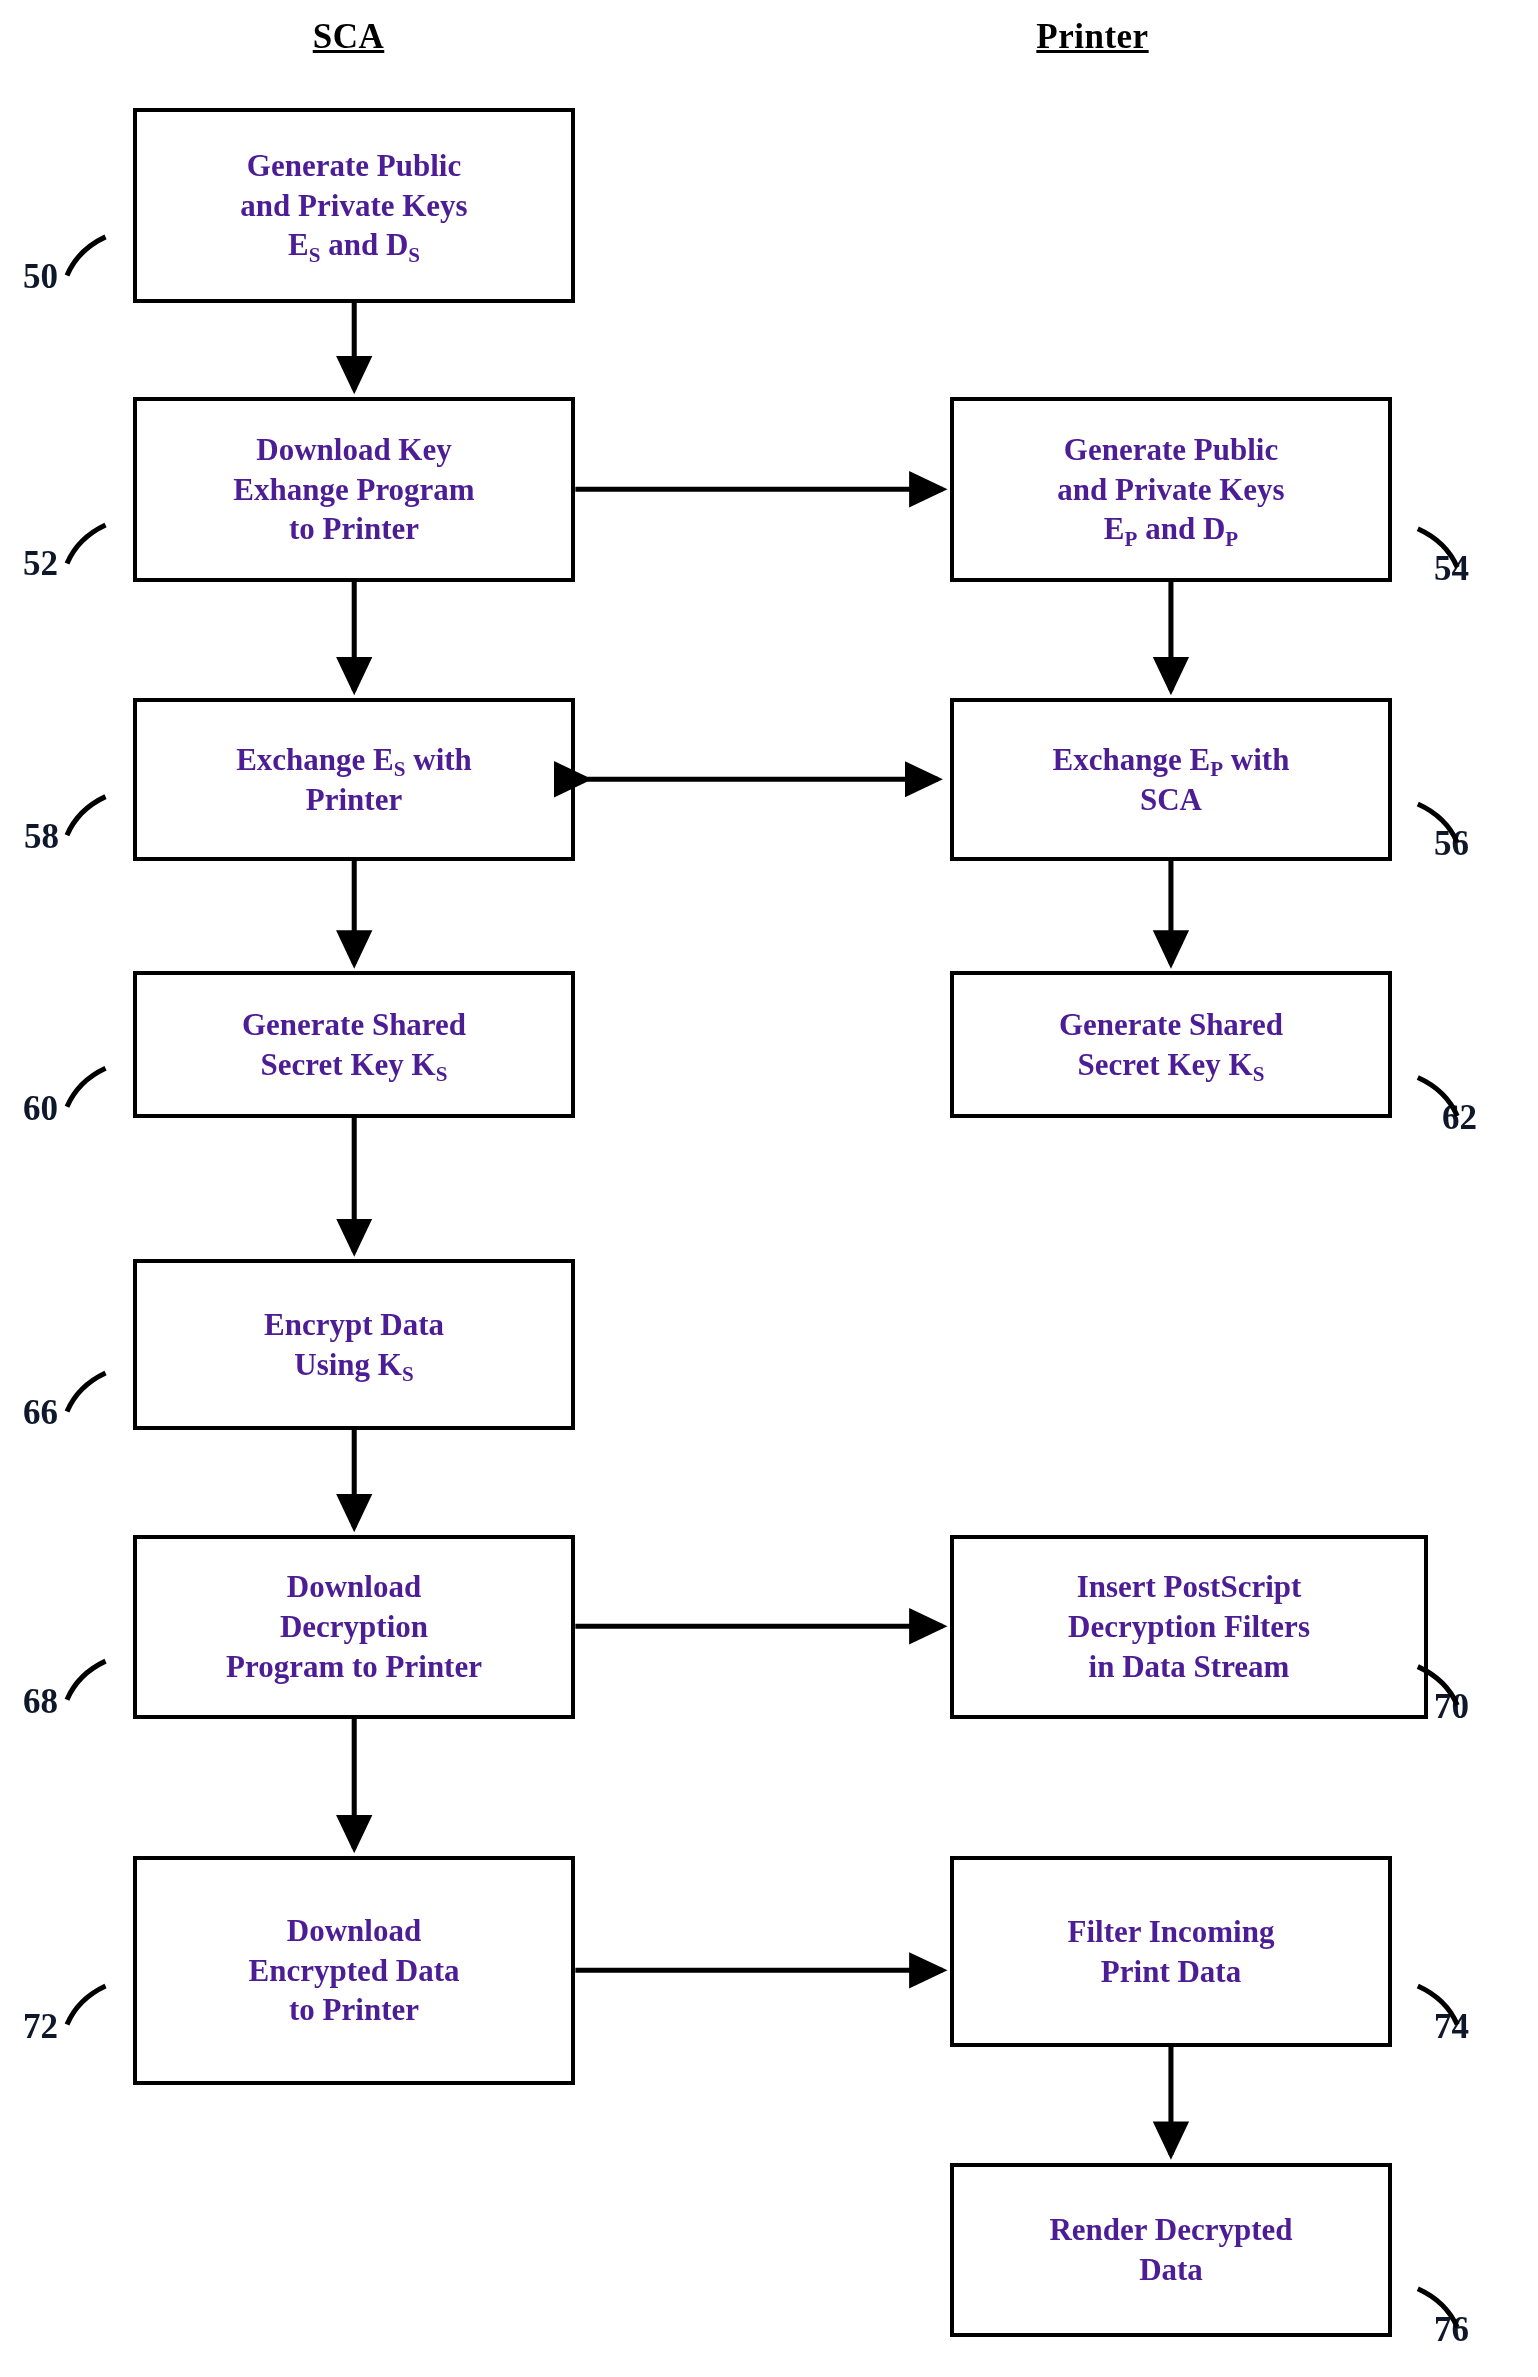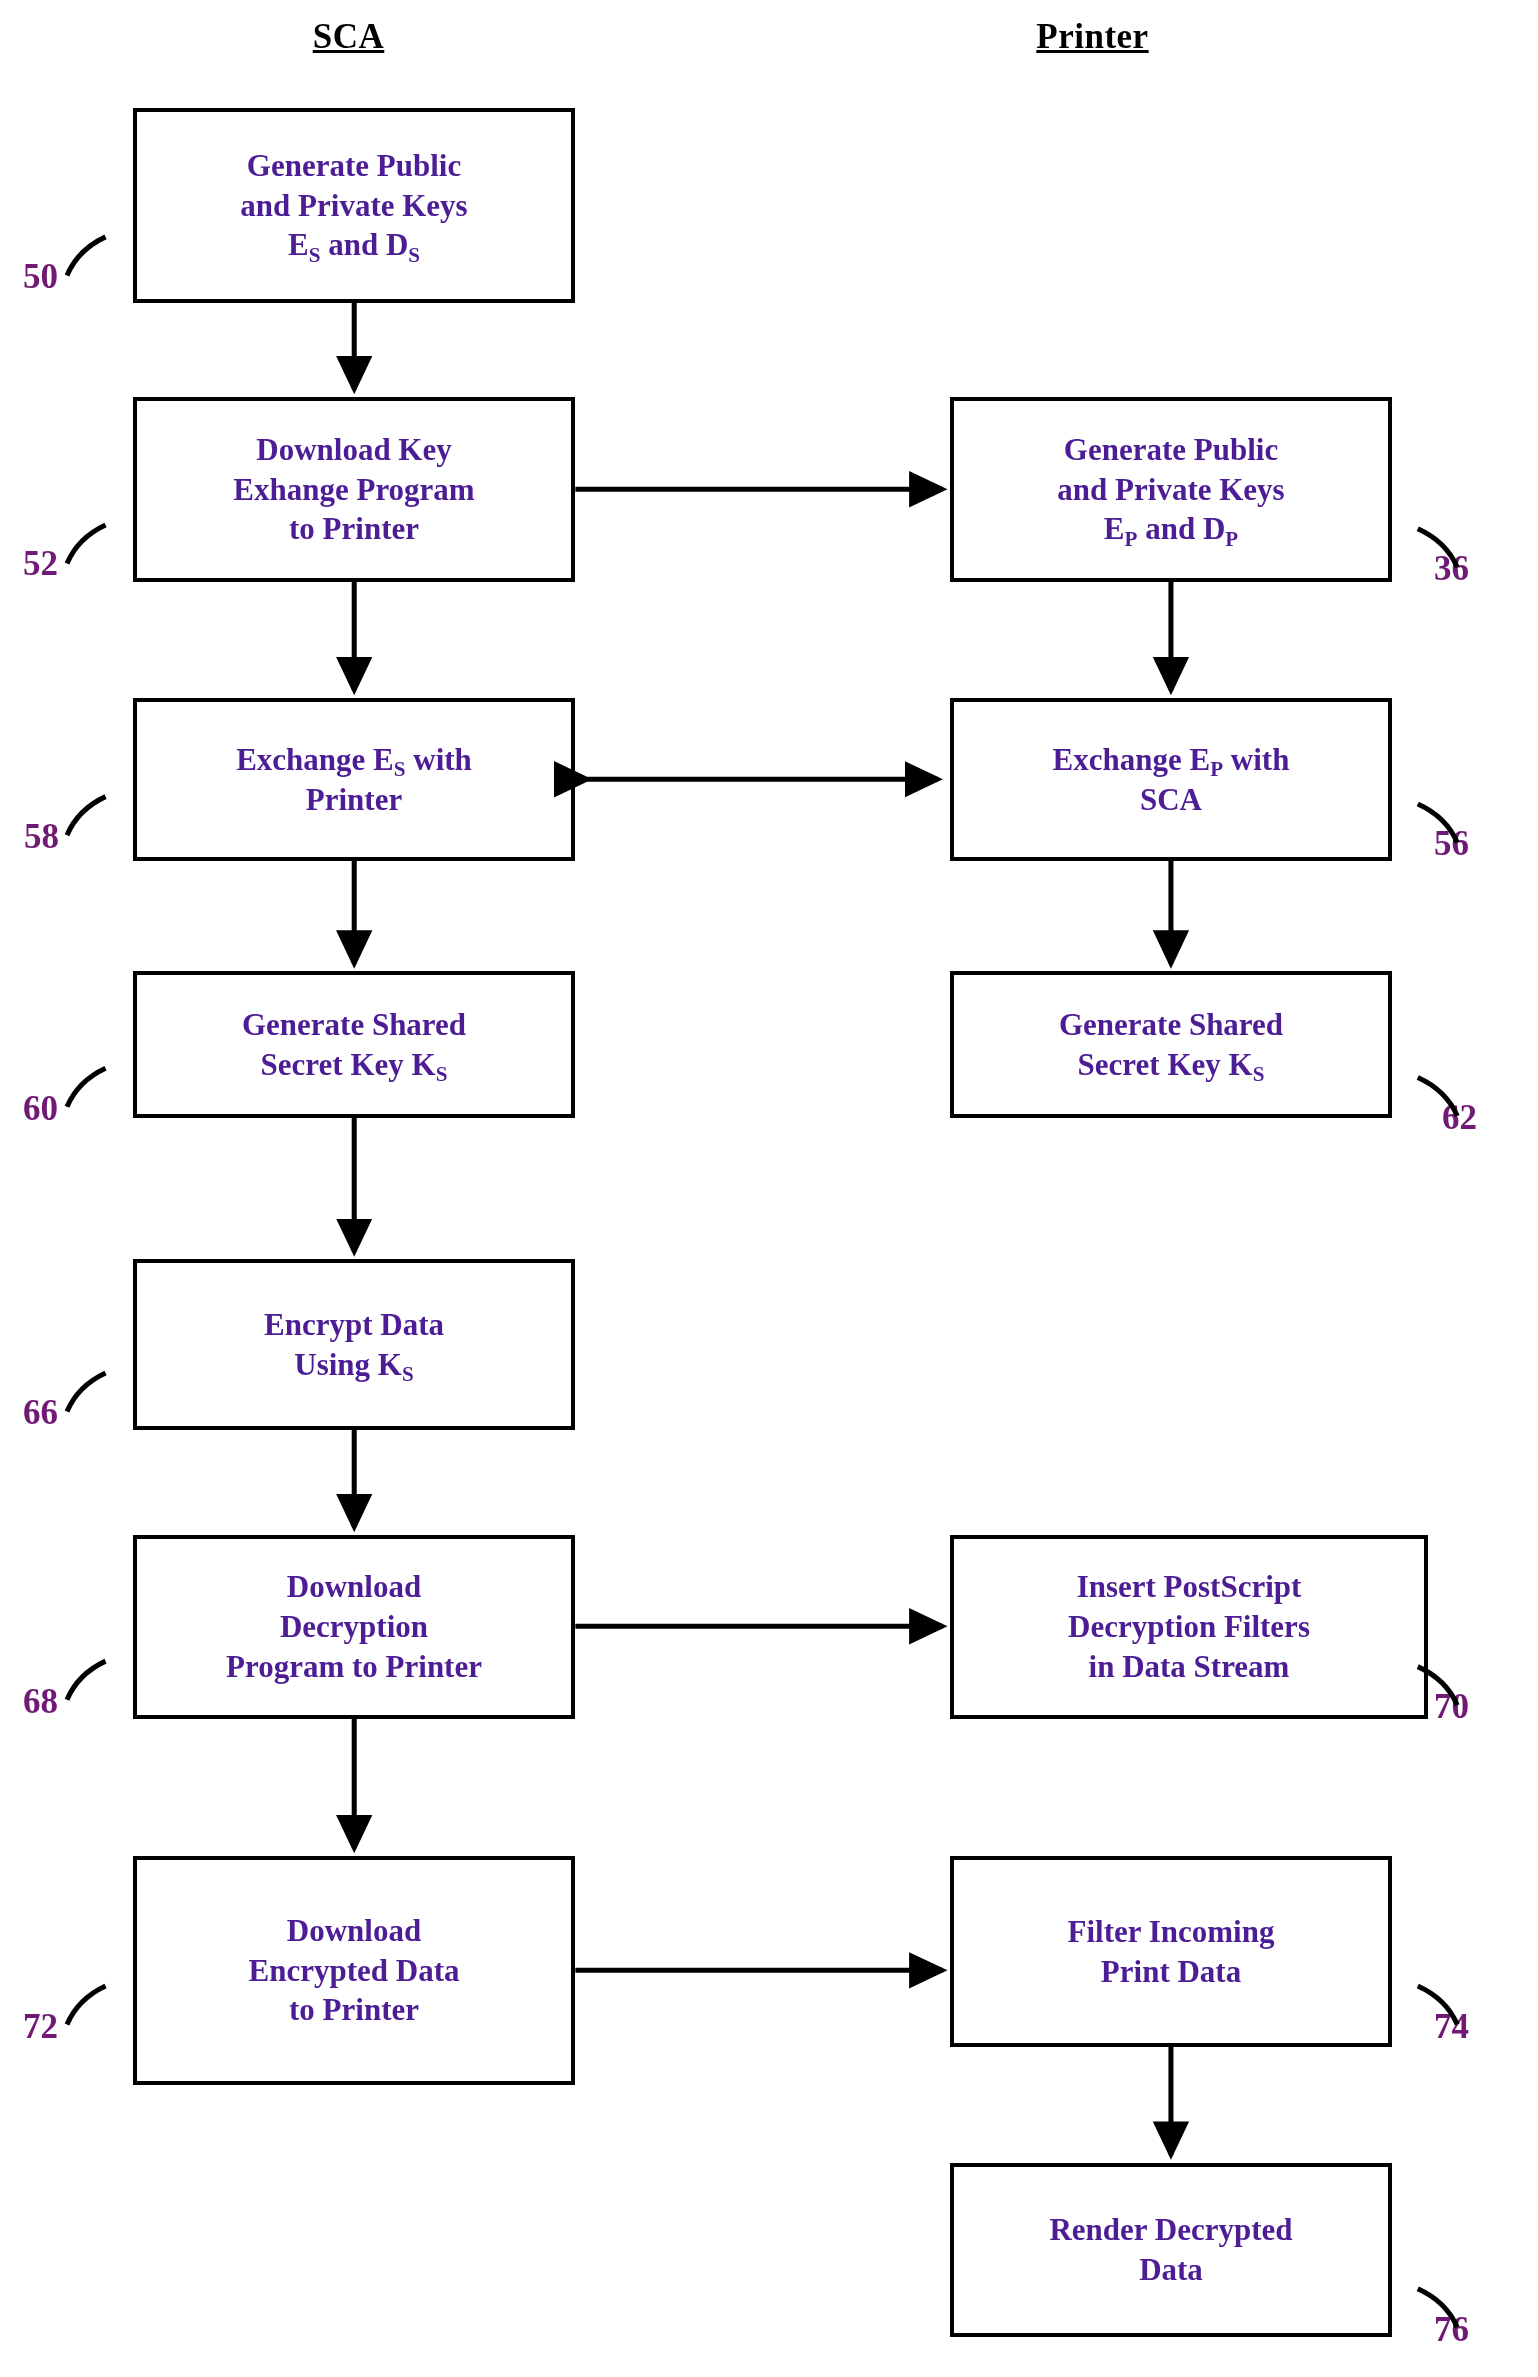--- a/index.html
+++ b/index.html
@@ -48,21 +48,21 @@
   sub {
     font-size: 0.68em;
     vertical-align: baseline;
     position: relative;
     top: 0.30em;
   }
   .ref {
     position: absolute;
     font-size: 35px;
     font-weight: bold;
-    color: #701a75;
+    color: #0f172a;
     white-space: nowrap;
   }
   svg.overlay {
     position: absolute;
     left: 0;
     top: 0;
     width: 1538px;
     height: 2377px;
     pointer-events: none;
   }
@@ -81,21 +81,21 @@
   <div class="ref" style="left:23px; top:257px;">50</div>
 
   <div class="box" style="left:133px; top:397px; width:442px; height:185px;">
     <span class="txt">Download Key<br>Exhange Program<br>to Printer</span>
   </div>
   <div class="ref" style="left:23px; top:544px;">52</div>
 
   <div class="box" style="left:950px; top:397px; width:442px; height:185px;">
     <span class="txt">Generate Public<br>and Private Keys<br>E<sub>P</sub> and D<sub>P</sub></span>
   </div>
-  <div class="ref" style="left:1434px; top:549px;">36</div>
+  <div class="ref" style="left:1434px; top:549px;">54</div>
 
   <div class="box" style="left:133px; top:698px; width:442px; height:163px;">
     <span class="txt">Exchange E<sub>S</sub> with<br>Printer</span>
   </div>
   <div class="ref" style="left:24px; top:817px;">58</div>
 
   <div class="box" style="left:950px; top:698px; width:442px; height:163px;">
     <span class="txt">Exchange E<sub>P</sub> with<br>SCA</span>
   </div>
   <div class="ref" style="left:1434px; top:824px;">56</div>

